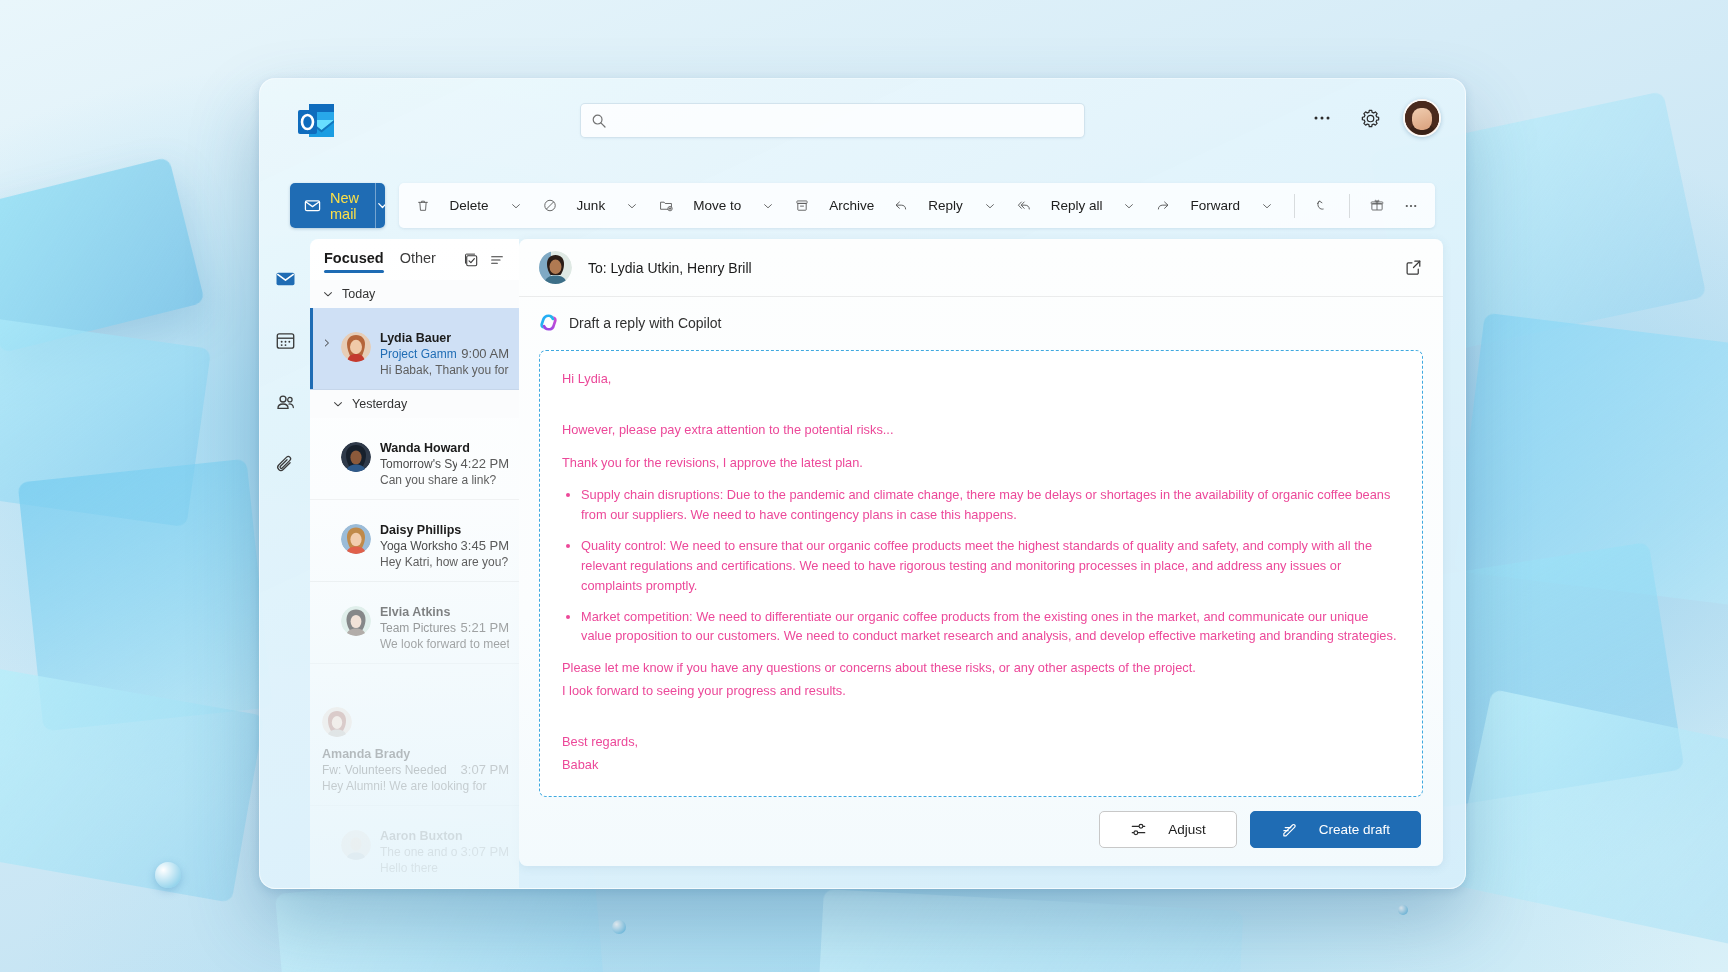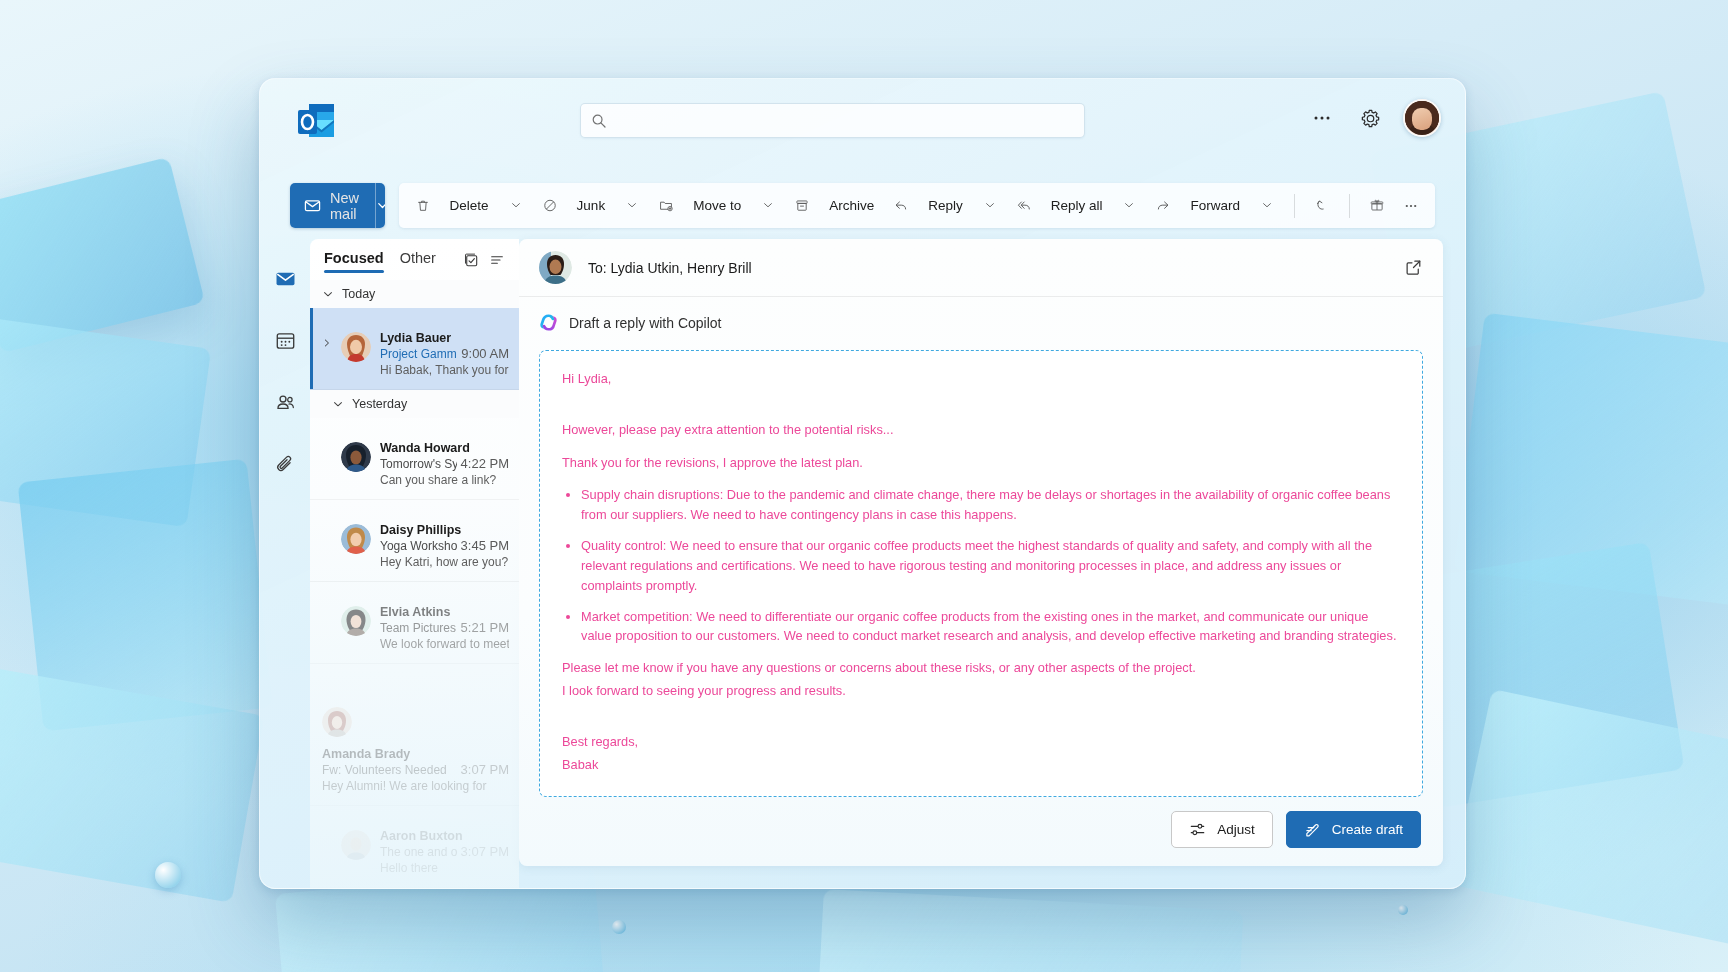--- a/index.html
+++ b/index.html
@@ -73,33 +73,33 @@
   .av-hair { position:absolute; inset:0; background:radial-gradient(circle at 50% 118%, transparent 40%, #4a2a1d 41%), linear-gradient(#3a2218,#3a2218) ; }
   .av-face { position:absolute; left:22%; top:22%; width:56%; height:62%; border-radius:45%; background:linear-gradient(160deg,#f0cdb0,#d9a07c); }
 
   
   .cmdbar-wrap { position:absolute; left:30px; top:104px; right:30px; height:45px; display:flex; align-items:center; gap:14px; }
   .newmail {
     display:flex; align-items:stretch; height:45px; border-radius:5px; overflow:hidden;
     box-shadow:0 1px 3px rgba(20,70,120,.25);
   }
   .newmail-main {
-    background:#1f6cb4; color:#e5e5e5; display:flex; align-items:center; gap:9px;
+    background:#1f6cb4; color:#fde047; display:flex; align-items:center; gap:9px;
     padding:0 16px 0 14px; font-size:14.5px; cursor:pointer;
   }
   .newmail-caret {
     background:#1f6cb4; color:#fff; width:36px; display:flex; align-items:center; justify-content:center;
     border-left:1px solid rgba(255,255,255,.38); cursor:pointer;
   }
   .cmdbar {
     flex:1; height:45px; background:rgba(253,254,255,.86); border-radius:5px;
     display:flex; align-items:center; padding:0 8px; gap:2px;
     box-shadow:0 1px 3px rgba(60,110,150,.13);
   }
-  .cmd { display:flex; align-items:flex-start; gap:20px; padding:6px 9px; border-radius:4px; cursor:pointer; color:#202020; font-size:13.5px; white-space:nowrap; }
+  .cmd { display:flex; align-items:center; gap:20px; padding:6px 9px; border-radius:4px; cursor:pointer; color:#202020; font-size:13.5px; white-space:nowrap; }
   .cmd .cap { width:14px; height:14px; display:inline-flex; align-items:center; justify-content:center; opacity:.8; }
   .cmd-sep { width:1px; height:24px; background:rgba(0,0,0,.13); margin:0 9px; }
 
   
   .body-area { position:absolute; left:0; right:0; top:160px; bottom:0; display:flex; }
   .railwrap { width:50px; padding-top:22px; display:flex; flex-direction:column; align-items:center; gap:28px; position:relative; }
   .rail-item { width:34px; height:34px; display:flex; align-items:center; justify-content:center; border-radius:5px; cursor:pointer; position:relative; }
   .rail-item.active::before {
     content:""; position:absolute; left:-12px; top:3px; width:3px; height:28px; background:#1f6cb4; border-radius:2px;
   }
@@ -149,21 +149,21 @@
     padding:18px 22px 20px 22px; background:#fff; flex:1; overflow:hidden;
     font-size:12.8px; color:#ec4899; line-height:1.55;
   }
   .draft p { margin:0 0 13px 0; }
   .draft p.tight { margin-bottom:3px; }
   .draft ul { margin:0 0 12px 0; padding-left:19px; }
   .draft li { margin-bottom:11px; }
   .draft .gap { height:18px; }
   .draft-actions { display:flex; justify-content:flex-end; gap:13px; padding:14px 22px 18px 0; }
   .btn {
-    display:flex; align-items:center; gap:11px; height:37px; padding:0 17px;
+    display:flex; align-items:center; gap:21px; height:37px; padding:0 30px;
     border-radius:5px; font-size:13.5px; cursor:pointer; border:1px solid #c8c8c8; background:#fff; color:#1b1b1b;
   }
   .btn.primary { background:#1f6cb4; color:#fff; border-color:#1f6cb4; }
   svg { display:block; }
 </style>
 </head>
 <body>
 
 <div id="stage">
 

